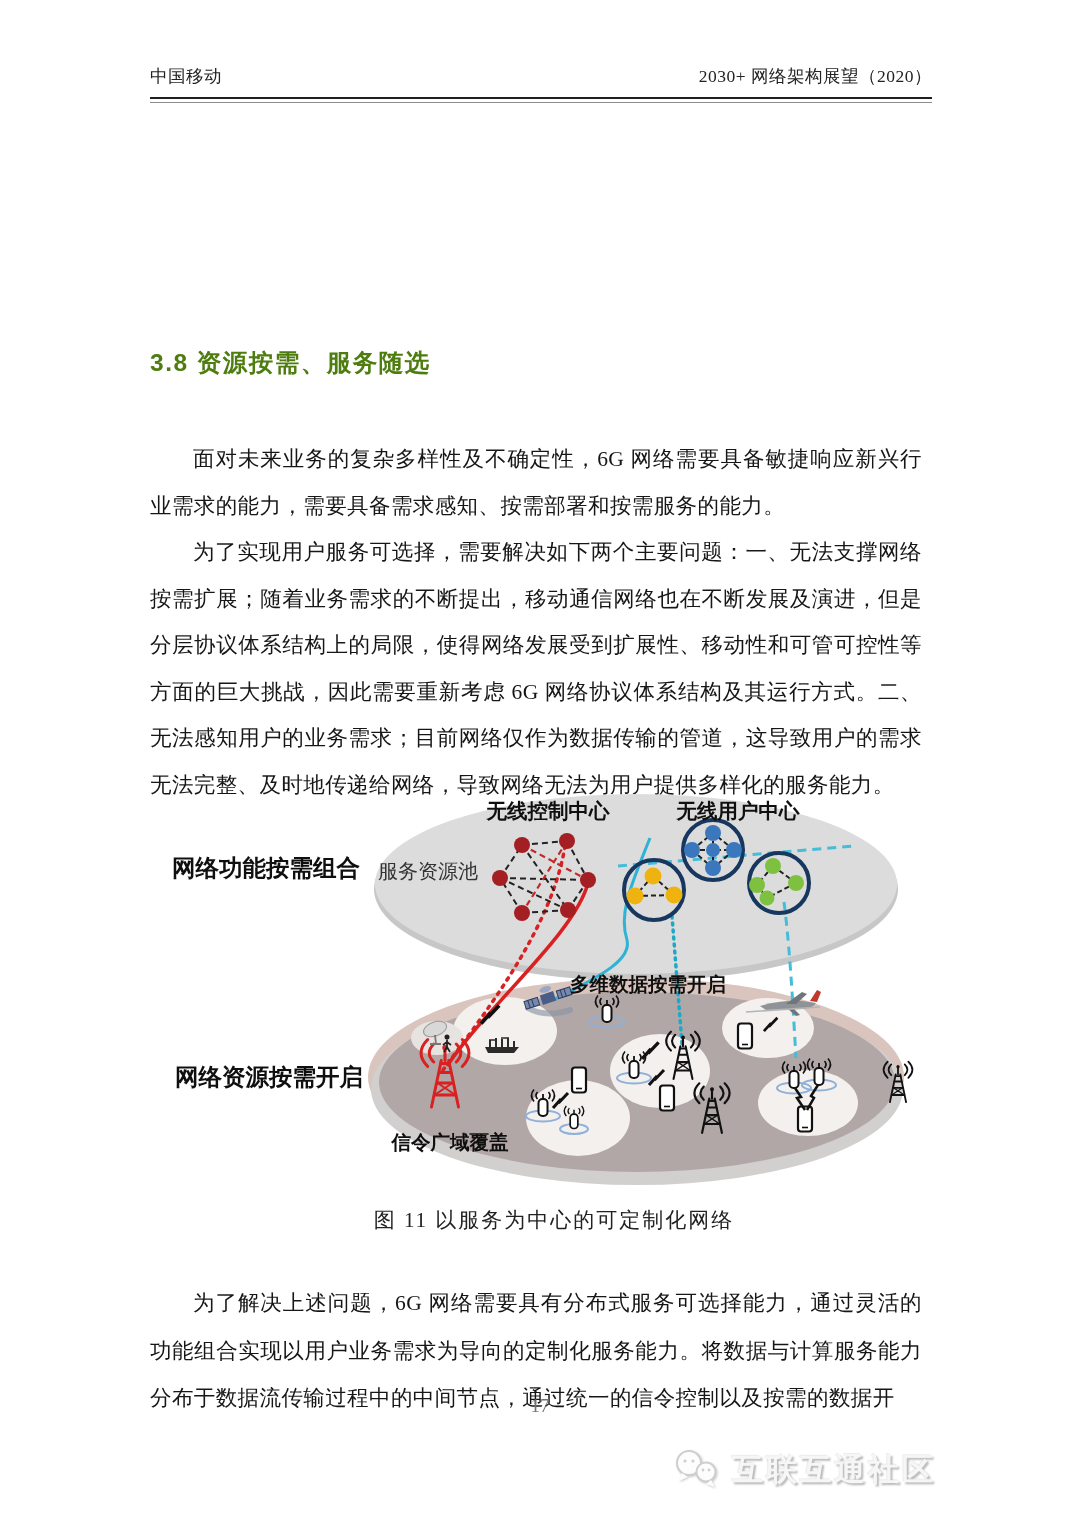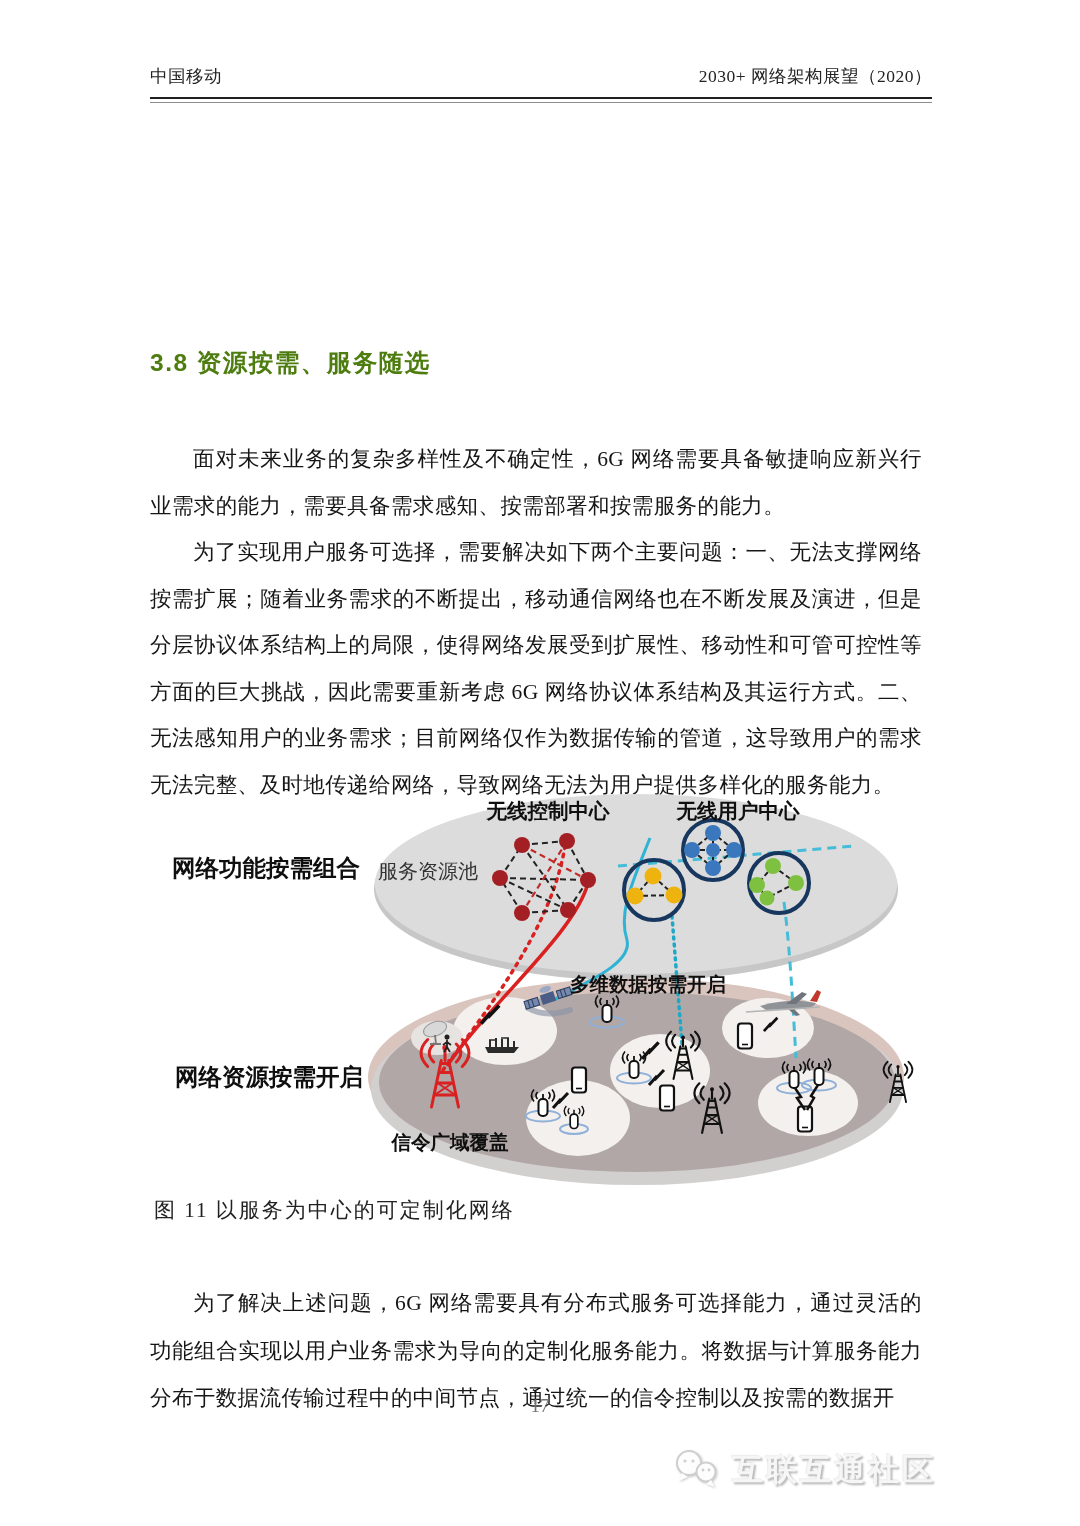--- a/index.html
+++ b/index.html
@@ -19,22 +19,22 @@
   .indent{text-indent:2em;}
   #block1{top:131px;}
   #block2{top:436px;line-height:46.5px;}
   #block3{top:1280px;}
   .section-heading{position:absolute;left:150px;top:348px;margin:0;
     font-family:"Liberation Sans",sans-serif;font-weight:800;font-size:24.5px;
     color:#4d7c0f;letter-spacing:1.5px;line-height:1.2;}
   
   .figure{position:absolute;left:150px;top:788px;width:780px;height:400px;}
   .figure svg{display:block;}
-  .fig-caption{position:absolute;left:150px;top:1192px;width:780px;margin:4px;
-    text-align:left;font-size:21px;color:#222;letter-spacing:2px;}
+  .fig-caption{position:absolute;left:150px;top:1192px;width:780px;margin:14px;
+    text-align:center;font-size:21px;color:#222;letter-spacing:2px;}
   
   .page-num{position:absolute;left:0;top:1395px;width:1080px;text-align:center;
     font-size:19px;color:#737373;margin:0;}
   .watermark{position:absolute;right:44px;top:1448px;display:flex;
     align-items:center;gap:8px;}
   .watermark-text{font-family:"Liberation Sans",sans-serif;font-size:31px;
     font-weight:700;color:#f6f6f6;letter-spacing:3px;
     text-shadow:2px 2px 2px #b9b9b9, -1px -1px 1px #ececec;}
   .wm-icon{filter:drop-shadow(1.5px 1.5px 1px #c8c8c8);}
   

